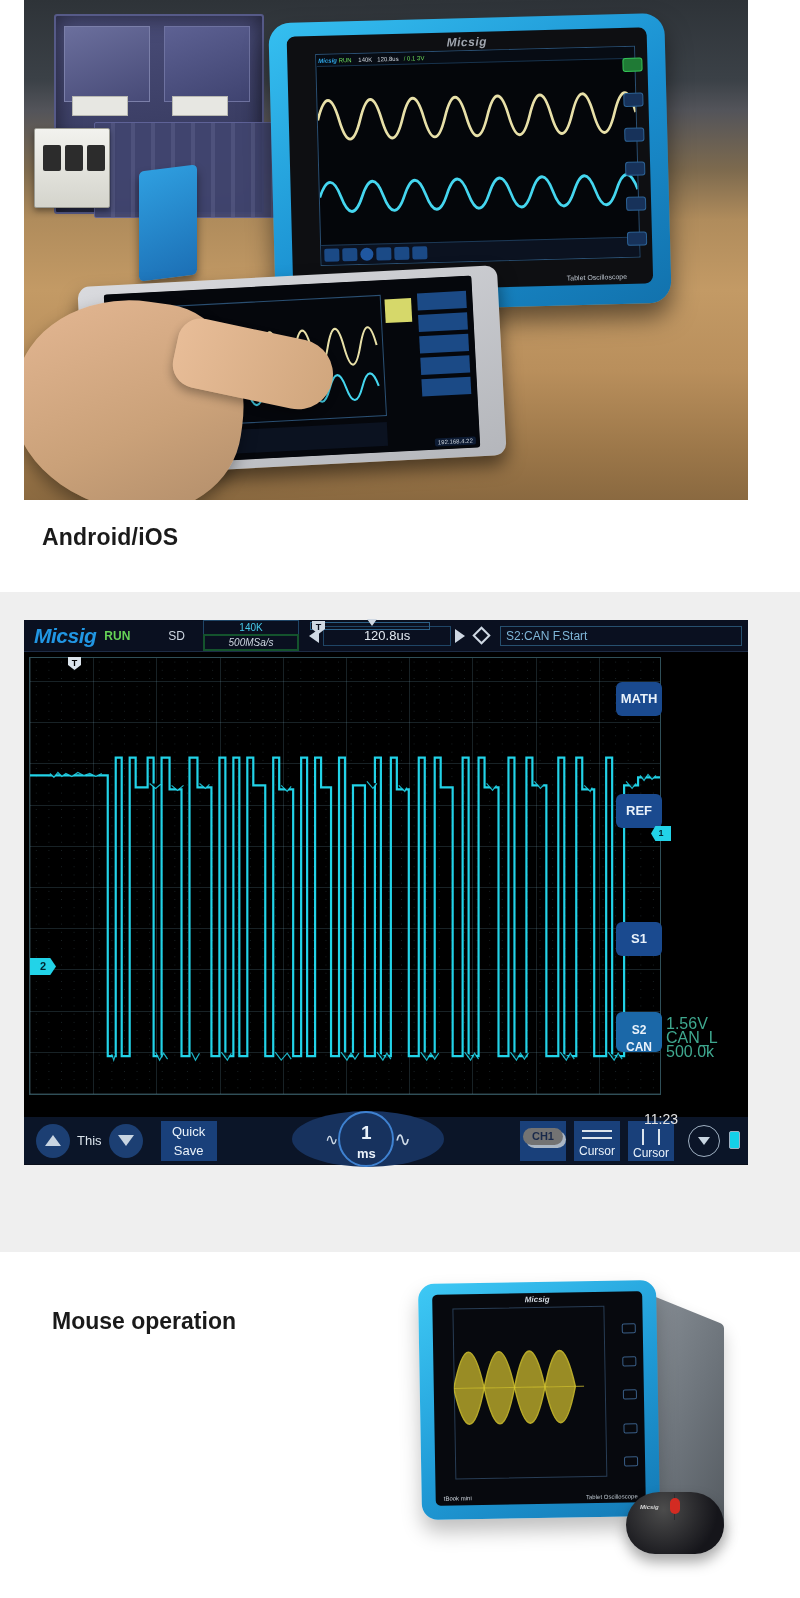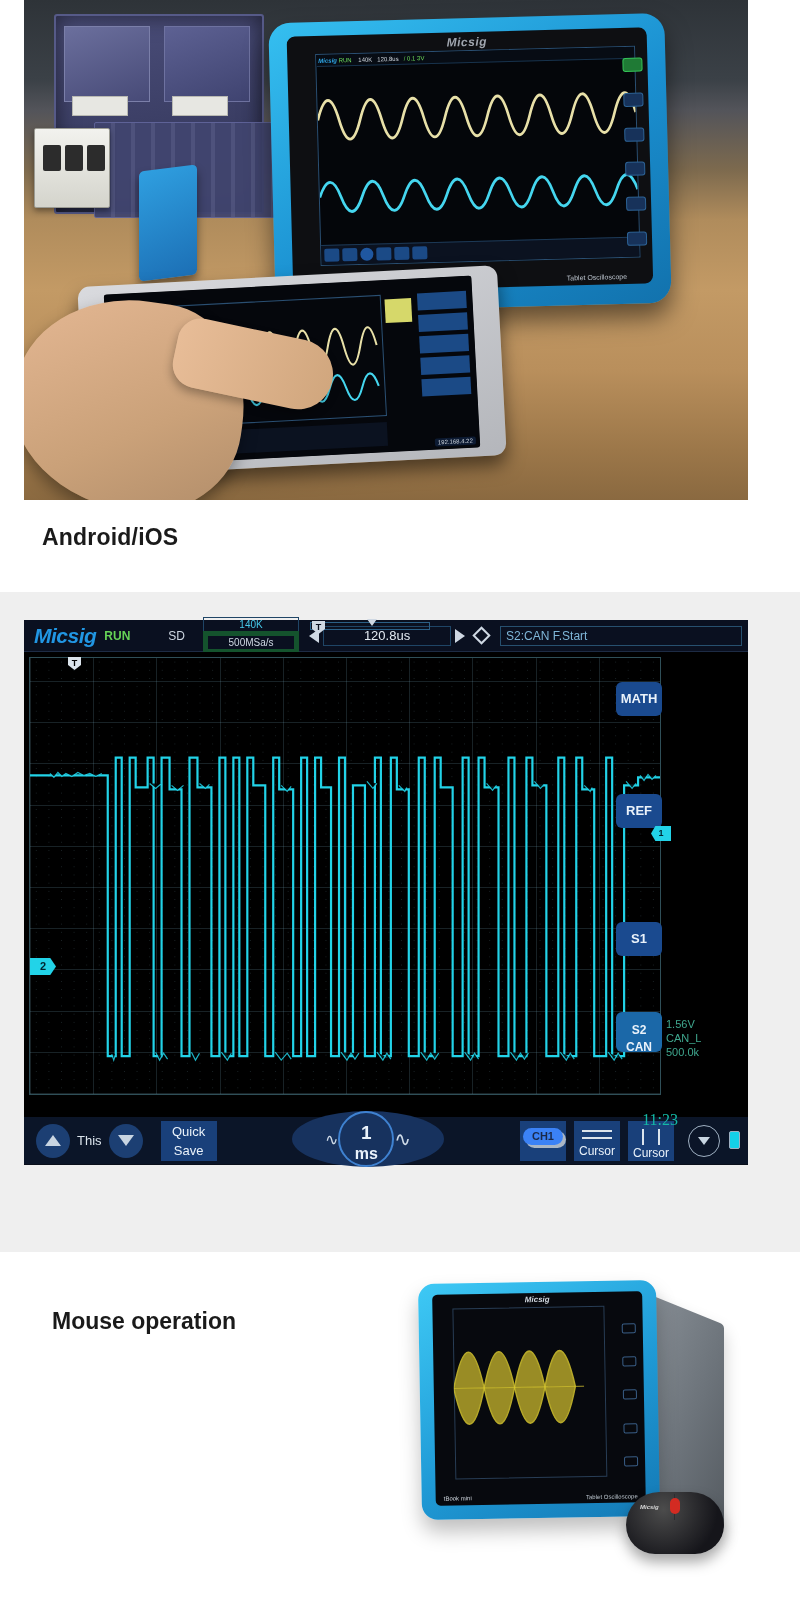--- a/index.html
+++ b/index.html
@@ -162,21 +162,21 @@
   .logo {
     margin-left:10px; font-size:21px; font-weight:bold; font-style:italic;
     color:#2196e3; letter-spacing:-.5px;
   }
   .run-state { margin-left:8px; font-size:12px; color:#66d356; font-weight:bold; }
   .sd-label { margin-left:38px; font-size:12px; color:#cfd8e3; }
   .acq-box {
     margin-left:18px; width:96px; text-align:center; font-size:10px; line-height:13px;
   }
   .acq-box .r1 { color:#46c8e8; border:1px solid #1f4566; border-bottom:none; }
-  .acq-box .r2 { color:#cfd8e3; border:5px solid #14532d; }
+  .acq-box .r2 { color:#cfd8e3; border:2px solid #14532d;font-style:italic; }
   .tb-nav { display:flex; align-items:center; margin-left:10px; }
   .arrow-l, .arrow-r {
     width:0;height:0;border-top:7px solid transparent;border-bottom:7px solid transparent;
   }
   .arrow-l { border-right:10px solid #cfd8e3; }
   .arrow-r { border-left:10px solid #cfd8e3; }
   .tb-val {
     width:128px; text-align:center; font-size:13px; color:#e4ebf2;
     border:1px solid #1f4566; margin:0 4px; line-height:18px;
   }
@@ -259,21 +259,21 @@
     position:absolute; right:86px; top:8px; bottom:24px; width:46px;
   }
   .sbtn {
     position:absolute; width:46px; height:34px; background:#1a4a8f;
     border-radius:6px; color:#eaf2fa; font-size:13px; font-weight:bold;
     text-align:center; line-height:34px;
   }
   .sbtn.two-line { height:40px; line-height:17px; padding-top:10px; font-size:12px; background:#1b68a8;}
   .side-readout {
     position:absolute; right:6px; bottom:24px; width:76px;
-    color:#3fa88f; font-size:11px; line-height:14px;
+    color:#3fa88f; font-size:16px; line-height:14px;
   }
 
   .scope-bottom {
     position:relative; height:47px; background:#0b1528;
     display:flex; align-items:center;
   }
   .rnd-btn {
     width:34px; height:34px; border-radius:50%; background:#1c3f73;
     display:flex; align-items:center; justify-content:center;
   }
@@ -287,36 +287,36 @@
   .tb-knob {
     position:absolute; left:268px; top:-6px; width:152px; height:56px;
     background:#17325e; border-radius:50%;
     display:flex; align-items:center; justify-content:center;
   }
   .tb-inner {
     width:56px;height:56px;border-radius:50%;border:2px solid #3f82d1;
     color:#eaf2fa; text-align:center; font-size:19px; line-height:21px;
     padding-top:9px; font-weight:bold;
   }
-  .tb-inner small { display:block; font-size:16px; font-weight:bold; }
+  .tb-inner small { display:block; font-size:13px; font-weight:bold; }
   .sq-btn {
     width:46px; height:40px; background:#19407a; color:#eaf2fa;
     font-size:12px; text-align:center; line-height:15px; padding-top:2px;
   }
   .ch1-pill {
-    width:40px; height:17px; border-radius:9px; background:#3b82f6;
+    width:40px; height:17px; border-radius:9px; background:#737373;
     color:#19294a; font-size:11px; font-weight:bold; text-align:center;
     line-height:17px; margin:5px auto 0; position:relative;
     box-shadow:3px 3px 0 #aab6c4;
   }
   .cur-h { margin:7px auto 1px; width:30px; }
   .cur-h i { display:block; height:2px; background:#dbe4ec; margin-bottom:5px; }
   .cur-v { margin:6px auto 1px; width:30px; height:16px; position:relative; }
   .cur-v i { position:absolute; top:0; width:2px; height:16px; background:#dbe4ec; }
-  .clock { position:absolute; right:42px; top:-14px; color:#14b8a6; font-size:16px;font-family:Liberation Serif, serif; }
+  .clock { position:absolute; right:42px; top:-14px; color:#e5e5e5; font-size:14px; }
   .chev {
     width:32px;height:32px;border-radius:50%;border:1px solid #9fb0c2;
     display:flex;align-items:center;justify-content:center;
   }
   .chev-g { width:0;height:0;border-left:6px solid transparent;border-right:6px solid transparent;border-top:8px solid #c8d5e2; }
   .batt {
     position:absolute; right:8px; top:14px; width:11px; height:18px;
     background:#14d0e8; border:1px solid #9fb0c2; border-radius:2px;
   }
   .caption-2 {

